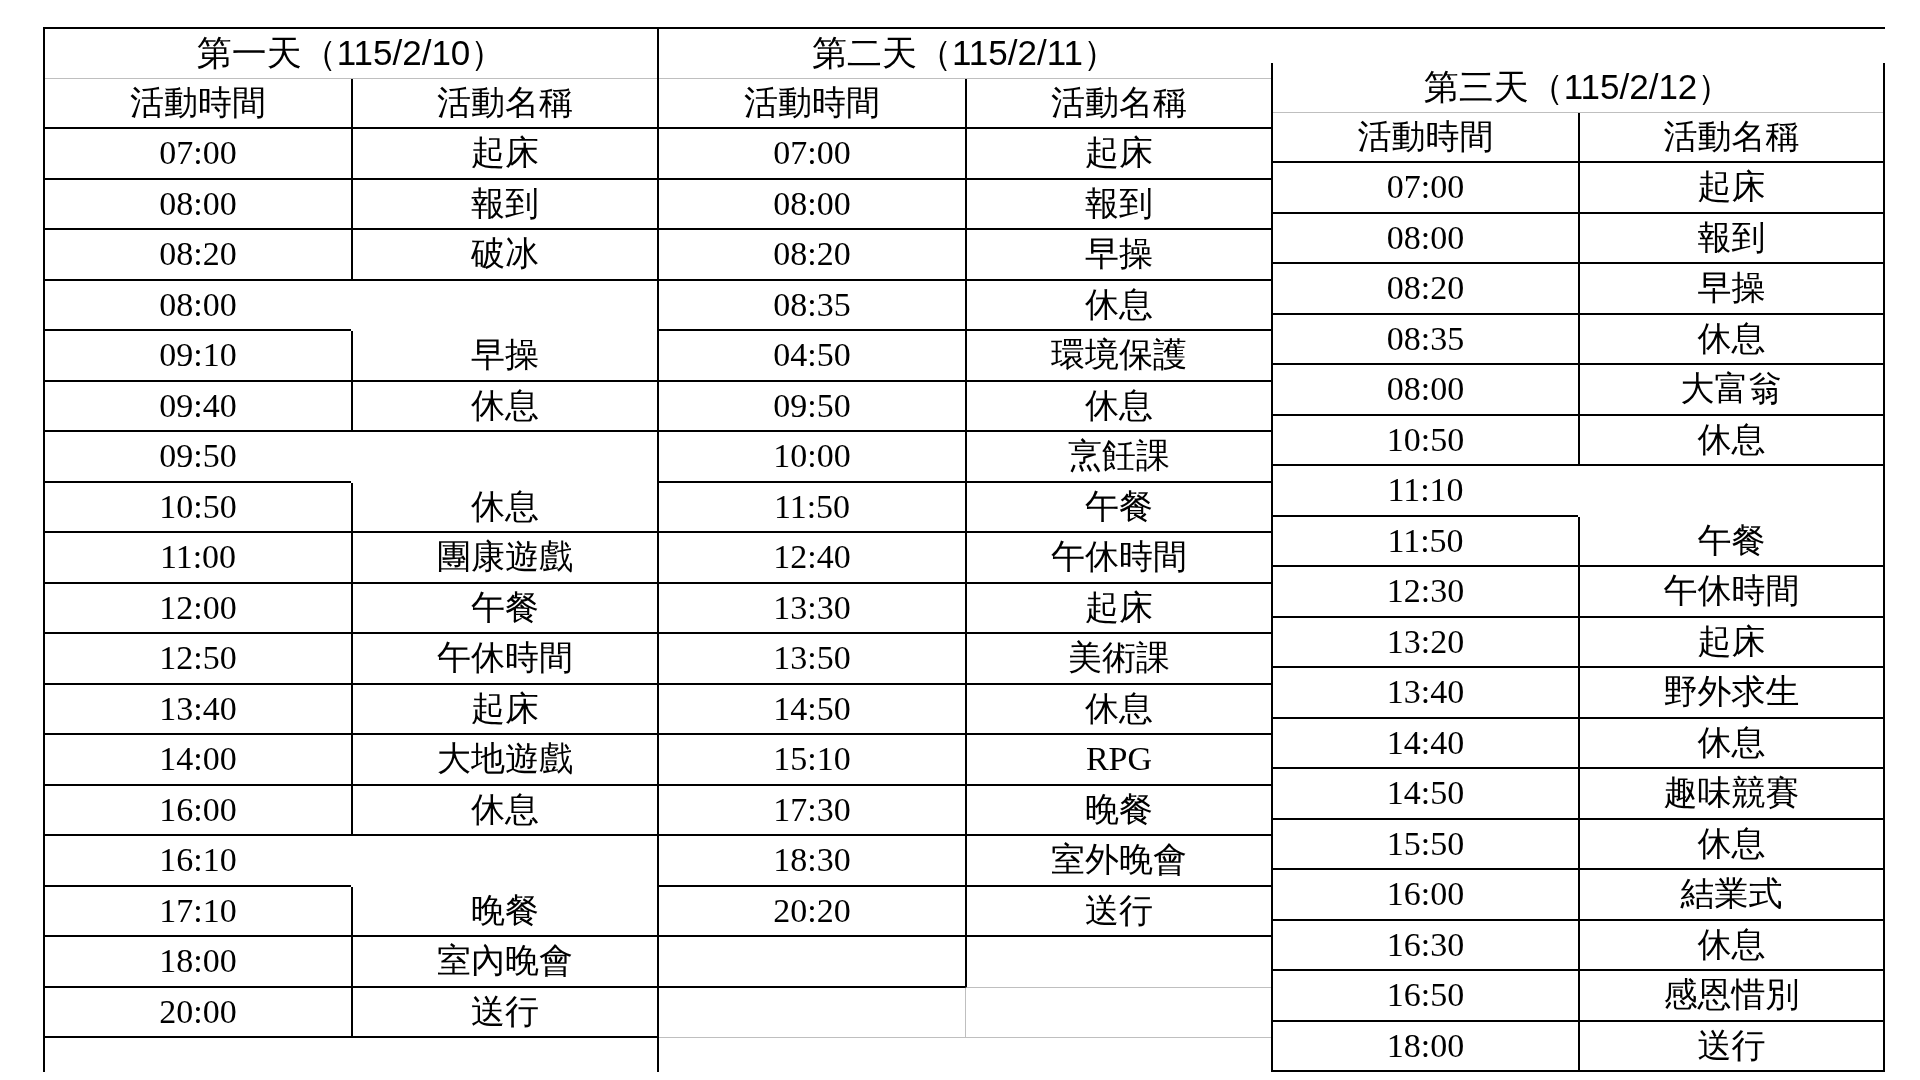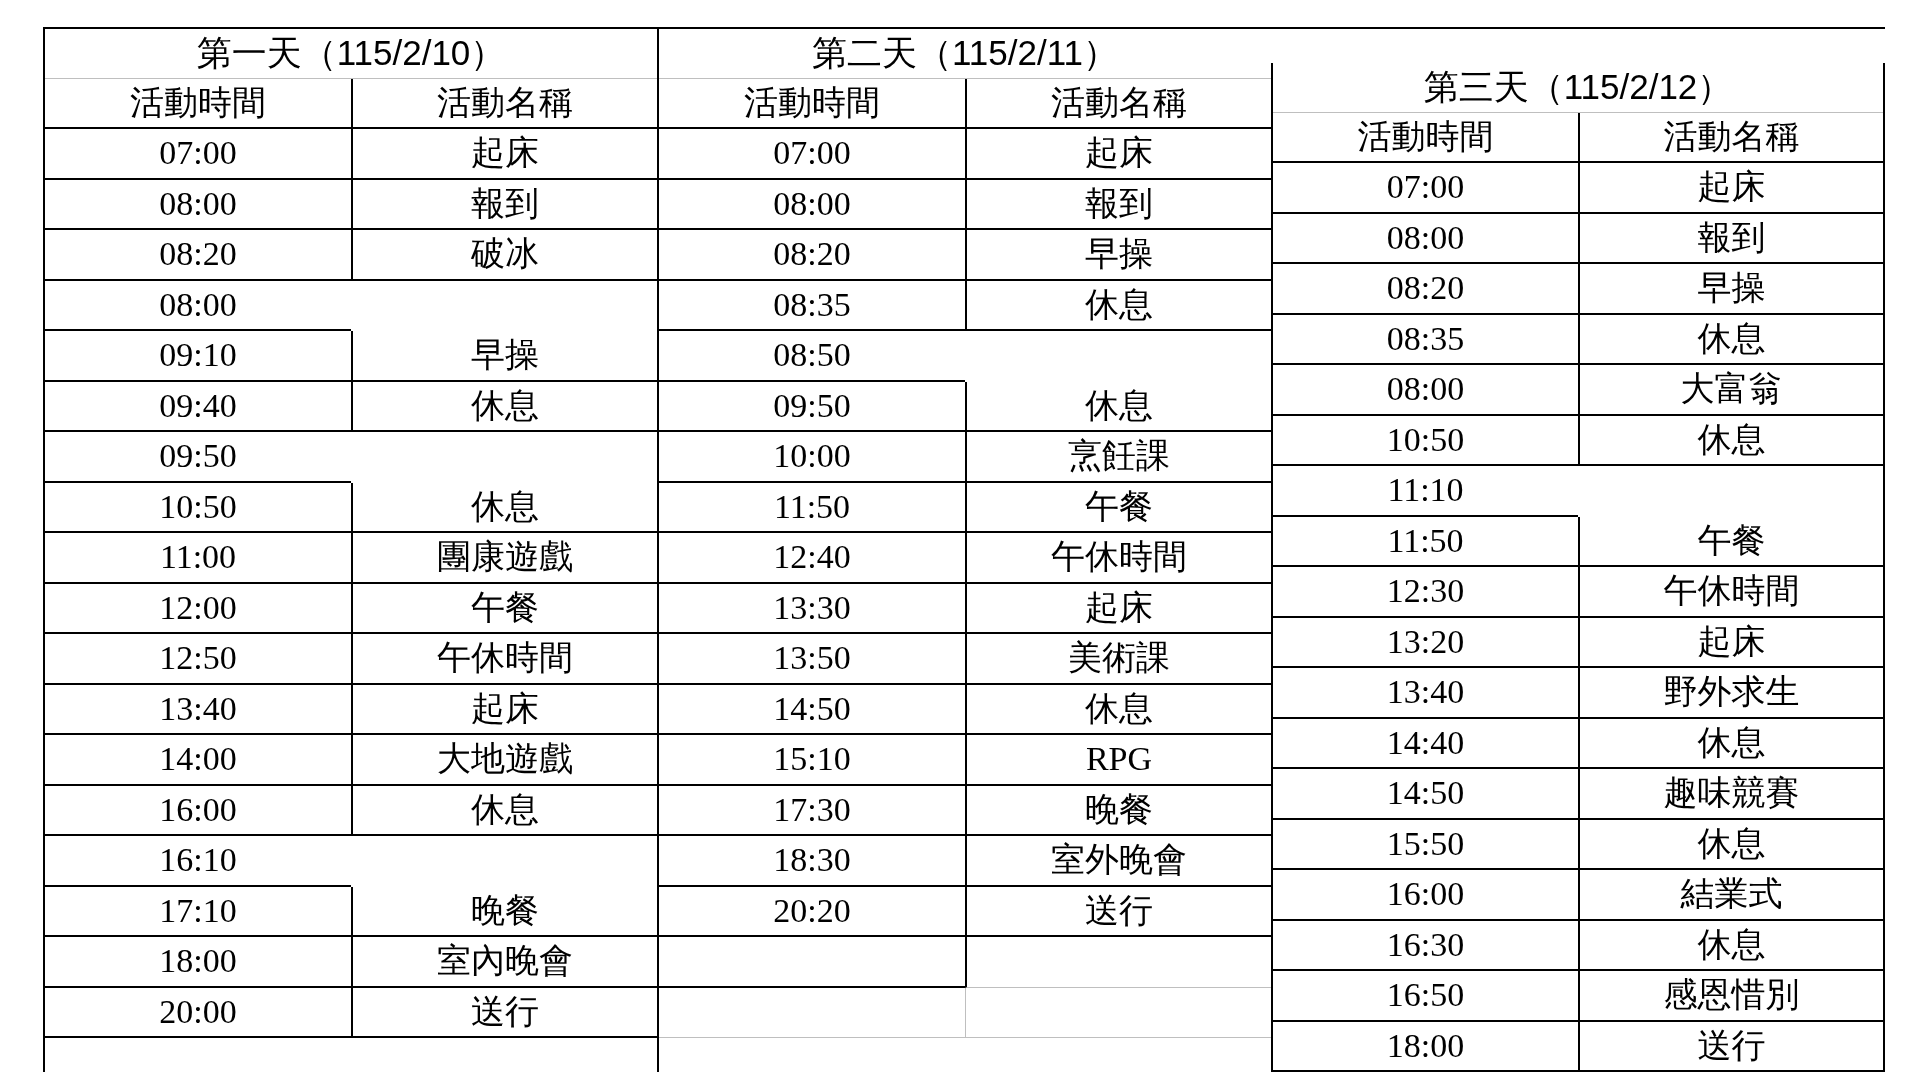--- a/index.html
+++ b/index.html
@@ -178,21 +178,22 @@
           </div>
           <div class="row">
             <div class="cell time">08:20</div>
             <div class="cell name">早操</div>
           </div>
           <div class="row">
             <div class="cell time">08:35</div>
             <div class="cell name">休息</div>
           </div>
           <div class="row">
-            <div class="cell time">08:50</div>
+            <div class="cell time">04:50</div>
+            <div class="cell name">環境保護</div>
           </div>
           <div class="row">
             <div class="cell time">09:50</div>
             <div class="cell name">休息</div>
           </div>
           <div class="row">
             <div class="cell time">10:00</div>
             <div class="cell name">烹飪課</div>
           </div>
           <div class="row">

